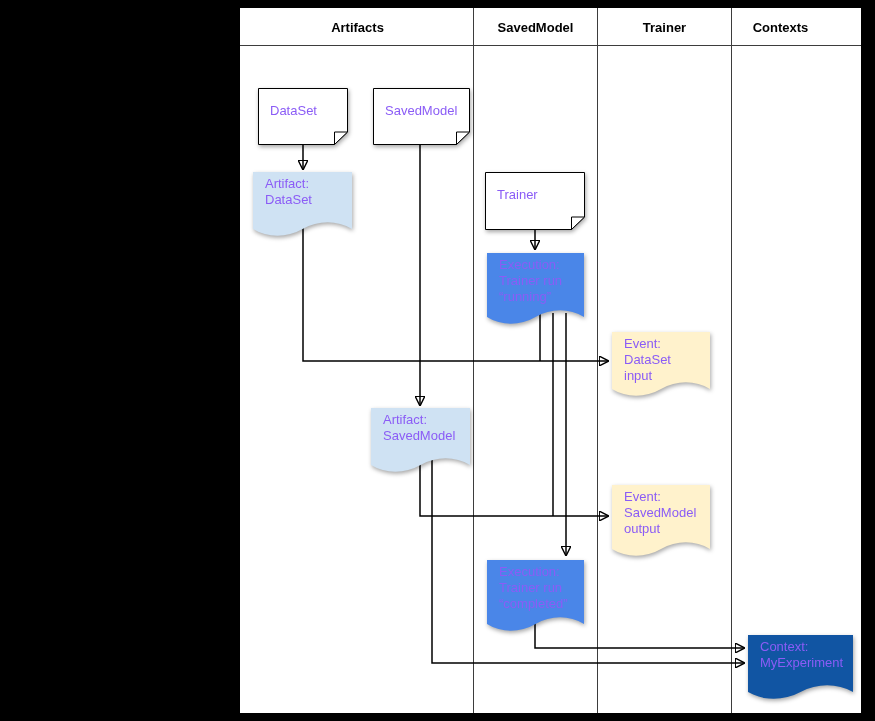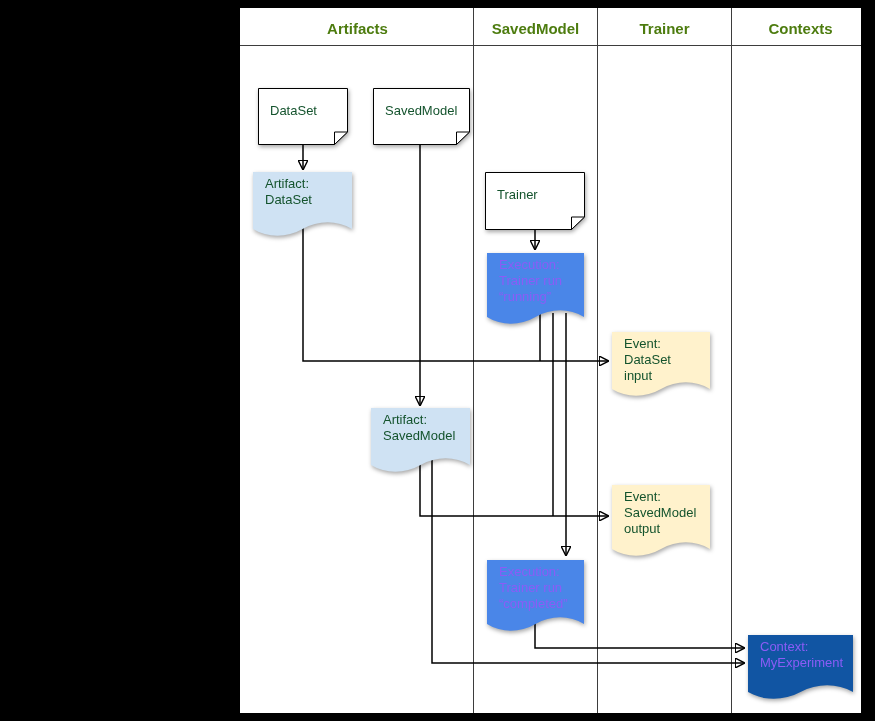--- a/index.html
+++ b/index.html
@@ -37,23 +37,23 @@
     width: 621px;
     height: 1px;
     background: #3d3d3d;
     z-index: 0;
   }
   .col-header {
     position: absolute;
     top: 12px;
     width: 121px;
     text-align: center;
-    font-size: 15px;
+    font-size: 13px;
     font-weight: bold;
-    color: #4d7c0f;
+    color: #000000;
     z-index: 2;
   }
   .connectors {
     position: absolute;
     left: 0;
     top: 0;
     z-index: 1;
     pointer-events: none;
   }
   .connectors path {
@@ -72,21 +72,21 @@
     filter: drop-shadow(1px 2px 2px rgba(0,0,0,0.35));
   }
   .node-text {
     position: absolute;
     left: 0;
     top: 0;
     right: 0;
     white-space: pre-line;
     font-size: 13px;
     line-height: 16px;
-    color: #14532d;
+    color: #8b5cf6;
   }
   .note .node-text { padding: 15px 0 0 12px; }
   .wave .node-text { padding: 4px 17px 0 12px; }
   .note path.shape { fill: var(--note-fill, #fff); stroke: #000; stroke-width: 1; }
   .note path.fold  { fill: var(--note-fill, #fff); stroke: #000; stroke-width: 1; stroke-linejoin: round; }
   .artifact path.shape { fill: var(--artifact-fill, #cfe2f3); }
   .execution path.shape { fill: var(--execution-fill, #4a86e8); }
   .event path.shape { fill: var(--event-fill, #fff2cc); }
   .context path.shape { fill: var(--context-fill, #1155a3); }
   .execution .node-text, .context .node-text { color: #8b5cf6; }
@@ -97,21 +97,21 @@
 <div class="panel">
 
   <div class="divider" style="left:233px"></div>
   <div class="divider" style="left:357px"></div>
   <div class="divider" style="left:491px"></div>
   <div class="header-underline"></div>
 
   <div class="col-header" style="left:57px">Artifacts</div>
   <div class="col-header" style="left:235px">SavedModel</div>
   <div class="col-header" style="left:364px">Trainer</div>
-  <div class="col-header" style="left:500px">Contexts</div>
+  <div class="col-header" style="left:480px">Contexts</div>
 
   <svg class="connectors" width="621" height="705">
     <defs>
       <marker id="arrow" viewBox="0 0 10 10" refX="9" refY="5" markerWidth="6.5" markerHeight="6.5" orient="auto-start-reverse">
         <path d="M0,0 L10,5 L0,10 Z" fill="#000" stroke="none"></path>
       </marker>
     </defs>
     <path d="M63,137 L63,161" marker-end="url(#arrow)"></path>
     <path d="M180,137 L180,397" marker-end="url(#arrow)"></path>
     <path d="M295,222 L295,241" marker-end="url(#arrow)"></path>

